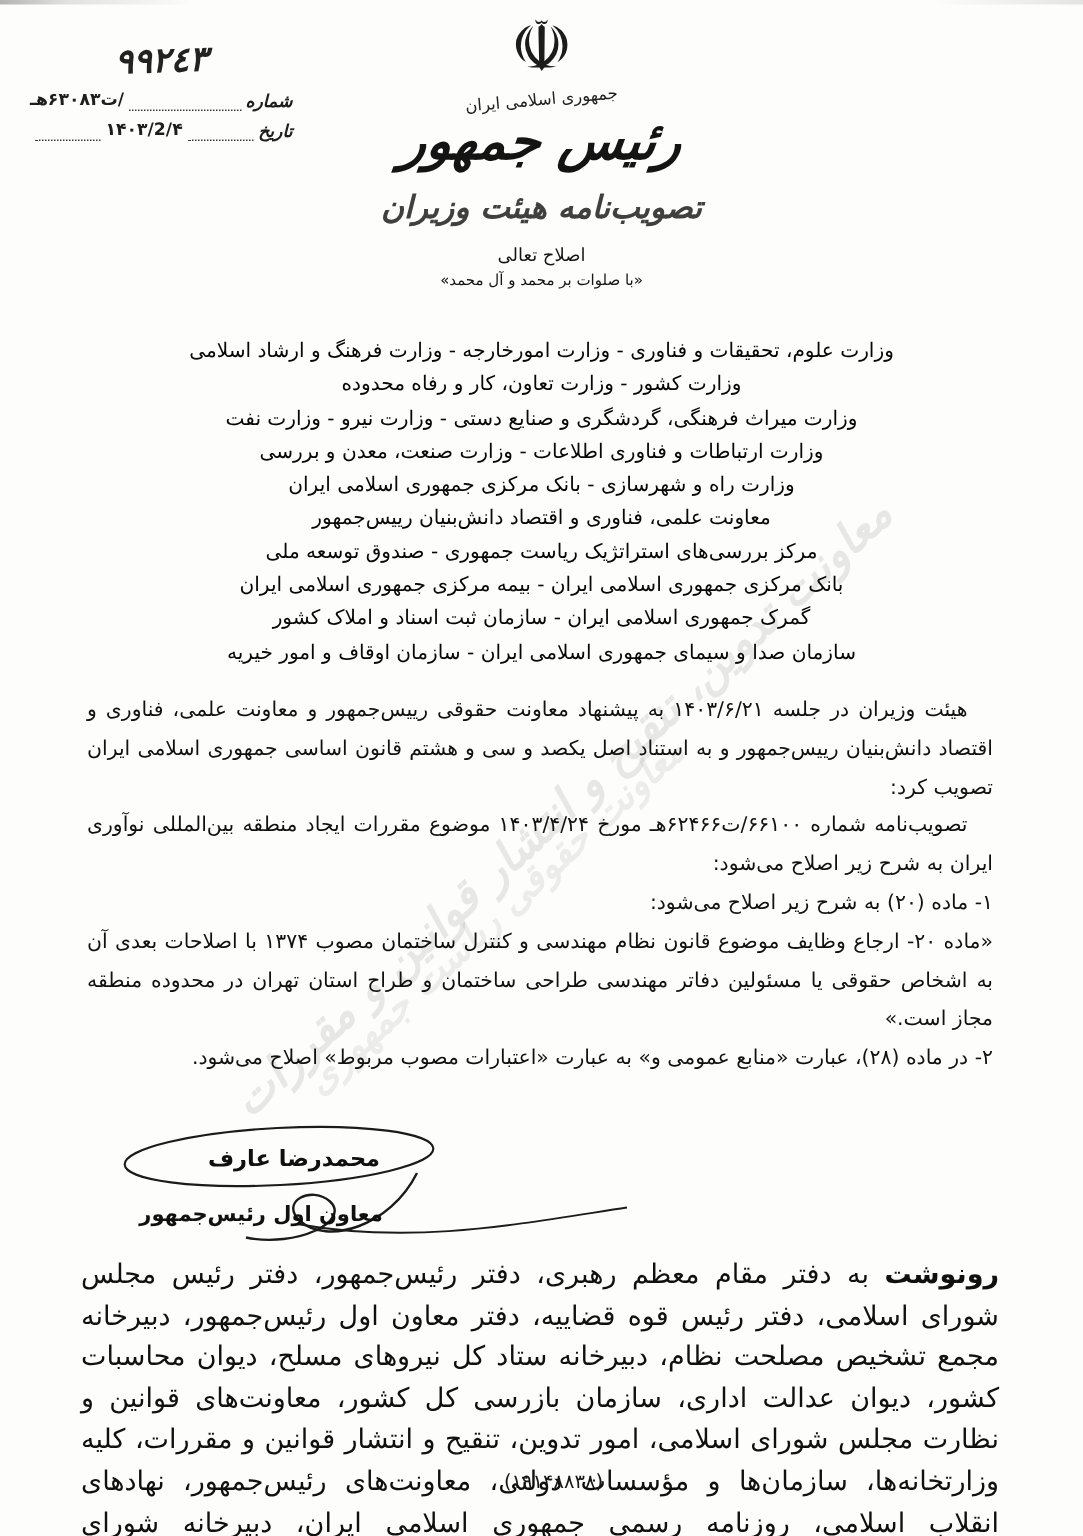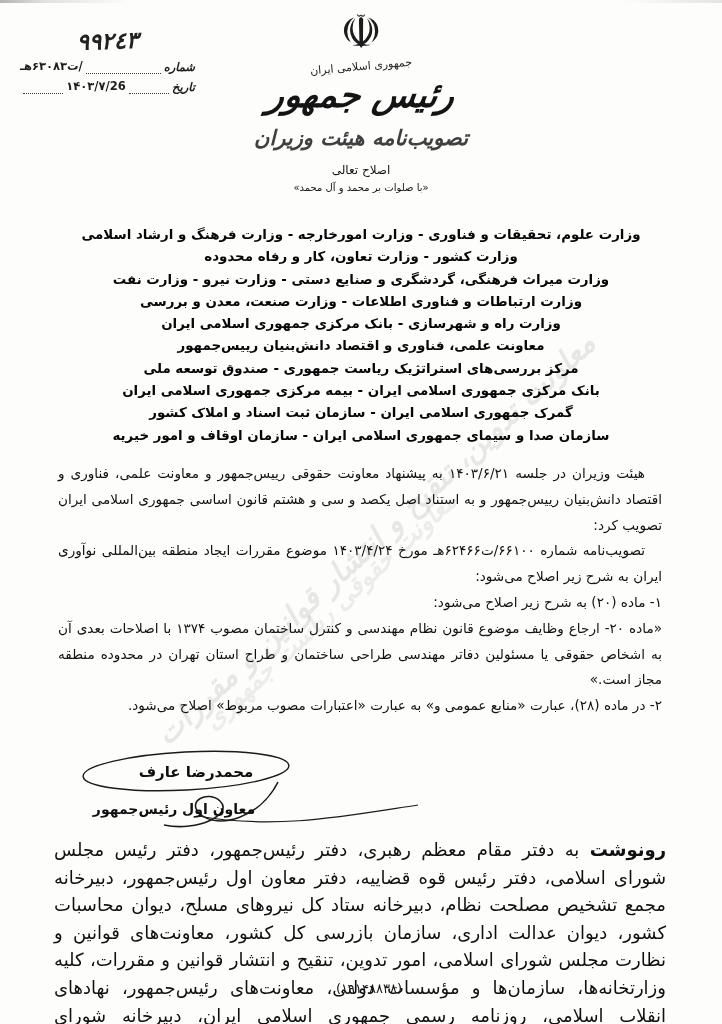--- a/index.html
+++ b/index.html
@@ -26,21 +26,21 @@
   .letterhead{position:absolute;top:8px;left:0;width:100%;text-align:center;}
   .emblem{font-size:47px;line-height:1;color:#1c1c1c;}
   .country{font-size:11px;margin-top:1px;transform:rotate(-5deg);display:inline-block;color:#222;}
   .office{font-size:35px;font-weight:bold;font-style:italic;transform:skewX(-7deg);
     letter-spacing:-1px;margin-top:1px;color:#141414;}
   .doctype{font-size:21px;font-weight:bold;font-style:italic;margin-top:11px;color:#404040;}
   .bismillah{font-size:12px;margin-top:13px;}
   .salutation{font-size:10px;margin-top:5px;}
   
   .recipients{position:absolute;top:224px;left:0;width:100%;text-align:center;
-    font-weight:bold;font-size:13.4px;line-height:22.3px;color:#070707;}
+    font-weight:normal;font-size:13.4px;line-height:22.3px;color:#070707;}
   
   .body-text{position:absolute;top:461px;right:60px;width:604px;
     font-size:13.6px;line-height:25.8px;text-align:justify;color:#111;}
   .body-text p{margin:0;}
   .p-indent{text-indent:17px;}
   
   .signature{position:absolute;top:744px;left:46px;width:384px;height:95px;}
   .signature svg{position:absolute;top:0;left:0;}
   .sig-name{font-size:15px;font-weight:bold;font-family:"DejaVu Sans",sans-serif;}
   .sig-title{font-size:14px;font-weight:bold;font-family:"DejaVu Sans",sans-serif;}
@@ -66,21 +66,21 @@
 <div class="stamp">
   <div class="hand-number">٩٩٢٤٣</div>
   <div class="stamp-row">
     <span class="stamp-label">شماره</span>
     <span class="leader"></span>
     <span class="stamp-val">/ت۶۳۰۸۳هـ</span>
   </div>
   <div class="stamp-row">
     <span class="stamp-label">تاریخ</span>
     <span class="leader"></span>
-    <span class="stamp-val">۱۴۰۳/۷/26</span>
+    <span class="stamp-val">۱۴۰۳/2/۴</span>
     <span class="leader"></span>
   </div>
 </div>
 
 <div class="letterhead">
   <div class="emblem">☫</div>
   <div><span class="country">جمهوری اسلامی ایران</span></div>
   <div class="office">رئیس جمهور</div>
   <div class="doctype">تصویب‌نامه هیئت وزیران</div>
   <div class="bismillah">اصلاح تعالی</div>

